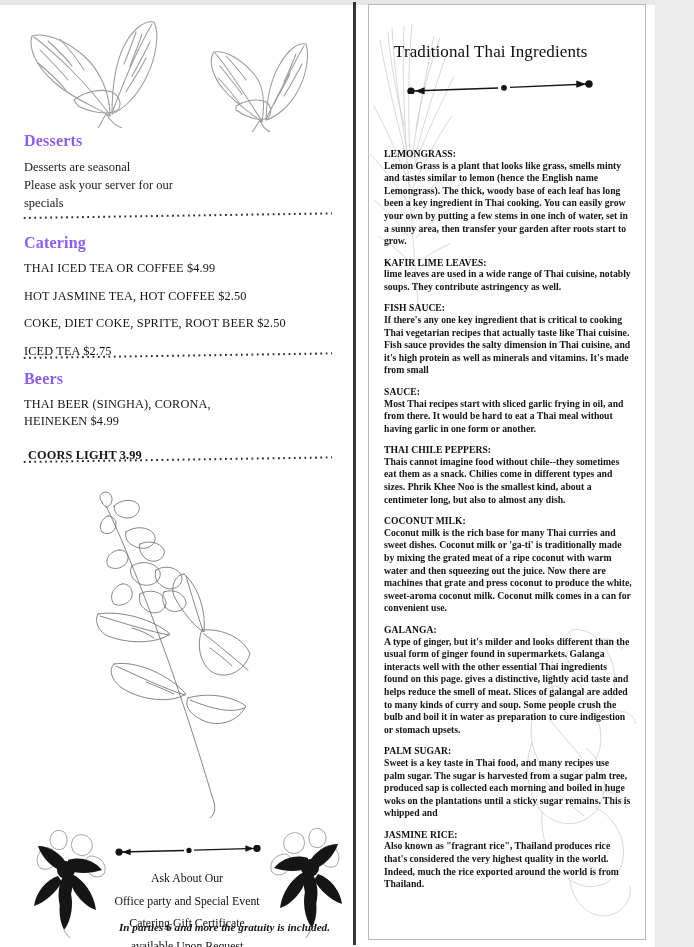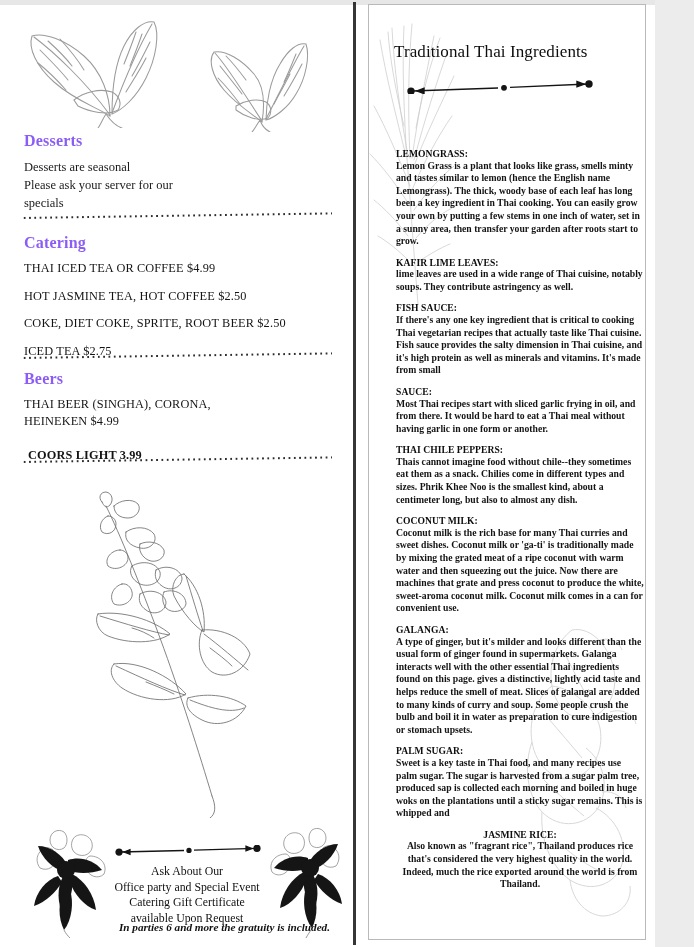--- a/index.html
+++ b/index.html
@@ -104,21 +104,21 @@
 
   
   .ing-title {
     font-size: 17px;
     font-weight: normal;
     margin: 0;
     letter-spacing: .1px;
     color: #0d0d0d;
   }
   .ing-block { margin-bottom: 9px; }
-  .ing-block:last-child { margin-bottom: 0; text-align: center; }
+  .ing-block:last-child { margin-bottom: 0; }
   .ing-name {
     font-size: 9.6px;
     font-weight: bold;
     margin: 0 0 0.5px 0;
     letter-spacing: .05px;
     color: #0d0d0d;
   }
   .ing-body {
     font-size: 9.7px;
     line-height: 1.30;
@@ -134,21 +134,21 @@
   
   .catering {
     position: absolute;
     left: 92px; top: 864px;
     width: 190px;
     text-align: center;
   }
   .catering-line {
     font-size: 11.8px;
     line-height: 1.32;
-    margin: 0;
+    margin: 7px;
     color: #111;
   }
   .gratuity {
     position: absolute;
     left: 50px; top: 921px;
     width: 280px;
     text-align: right;
     font-size: 11.2px;
     font-style: italic;
     font-weight: bold;
@@ -369,21 +369,21 @@
           <line x1="108" y1="7.4" x2="186" y2="4"></line>
           <circle cx="9" cy="11.1" r="3"></circle>
           <circle cx="102" cy="7.8" r="2.2"></circle>
           <circle cx="187" cy="4" r="3"></circle>
           <path d="M15,11 L22,8.3 L22,13.6 Z"></path>
           <path d="M182,4.2 L175,1.6 L175,6.8 Z"></path>
         </g>
       </svg>
     </div>
 
-    <div style="position:absolute; left:36px; top:148px; width:248px;">
+    <div style="position:absolute; left:24px; top:148px; width:248px;">
 
       <div class="ing-block">
         <p class="ing-name">LEMONGRASS:</p>
         <p class="ing-body">Lemon Grass is a plant that looks like grass, smells minty and tastes similar to lemon (hence the English name Lemongrass). The thick, woody base of each leaf has long been a key ingredient in Thai cooking. You can easily grow your own by putting a few stems in one inch of water, set in a sunny area, then transfer your garden after roots start to grow.</p>
       </div>
 
       <div class="ing-block">
         <p class="ing-name">KAFIR LIME LEAVES:</p>
         <p class="ing-body">lime leaves are used in a wide range of Thai cuisine, notably soups. They contribute astringency as well.</p>
       </div>

